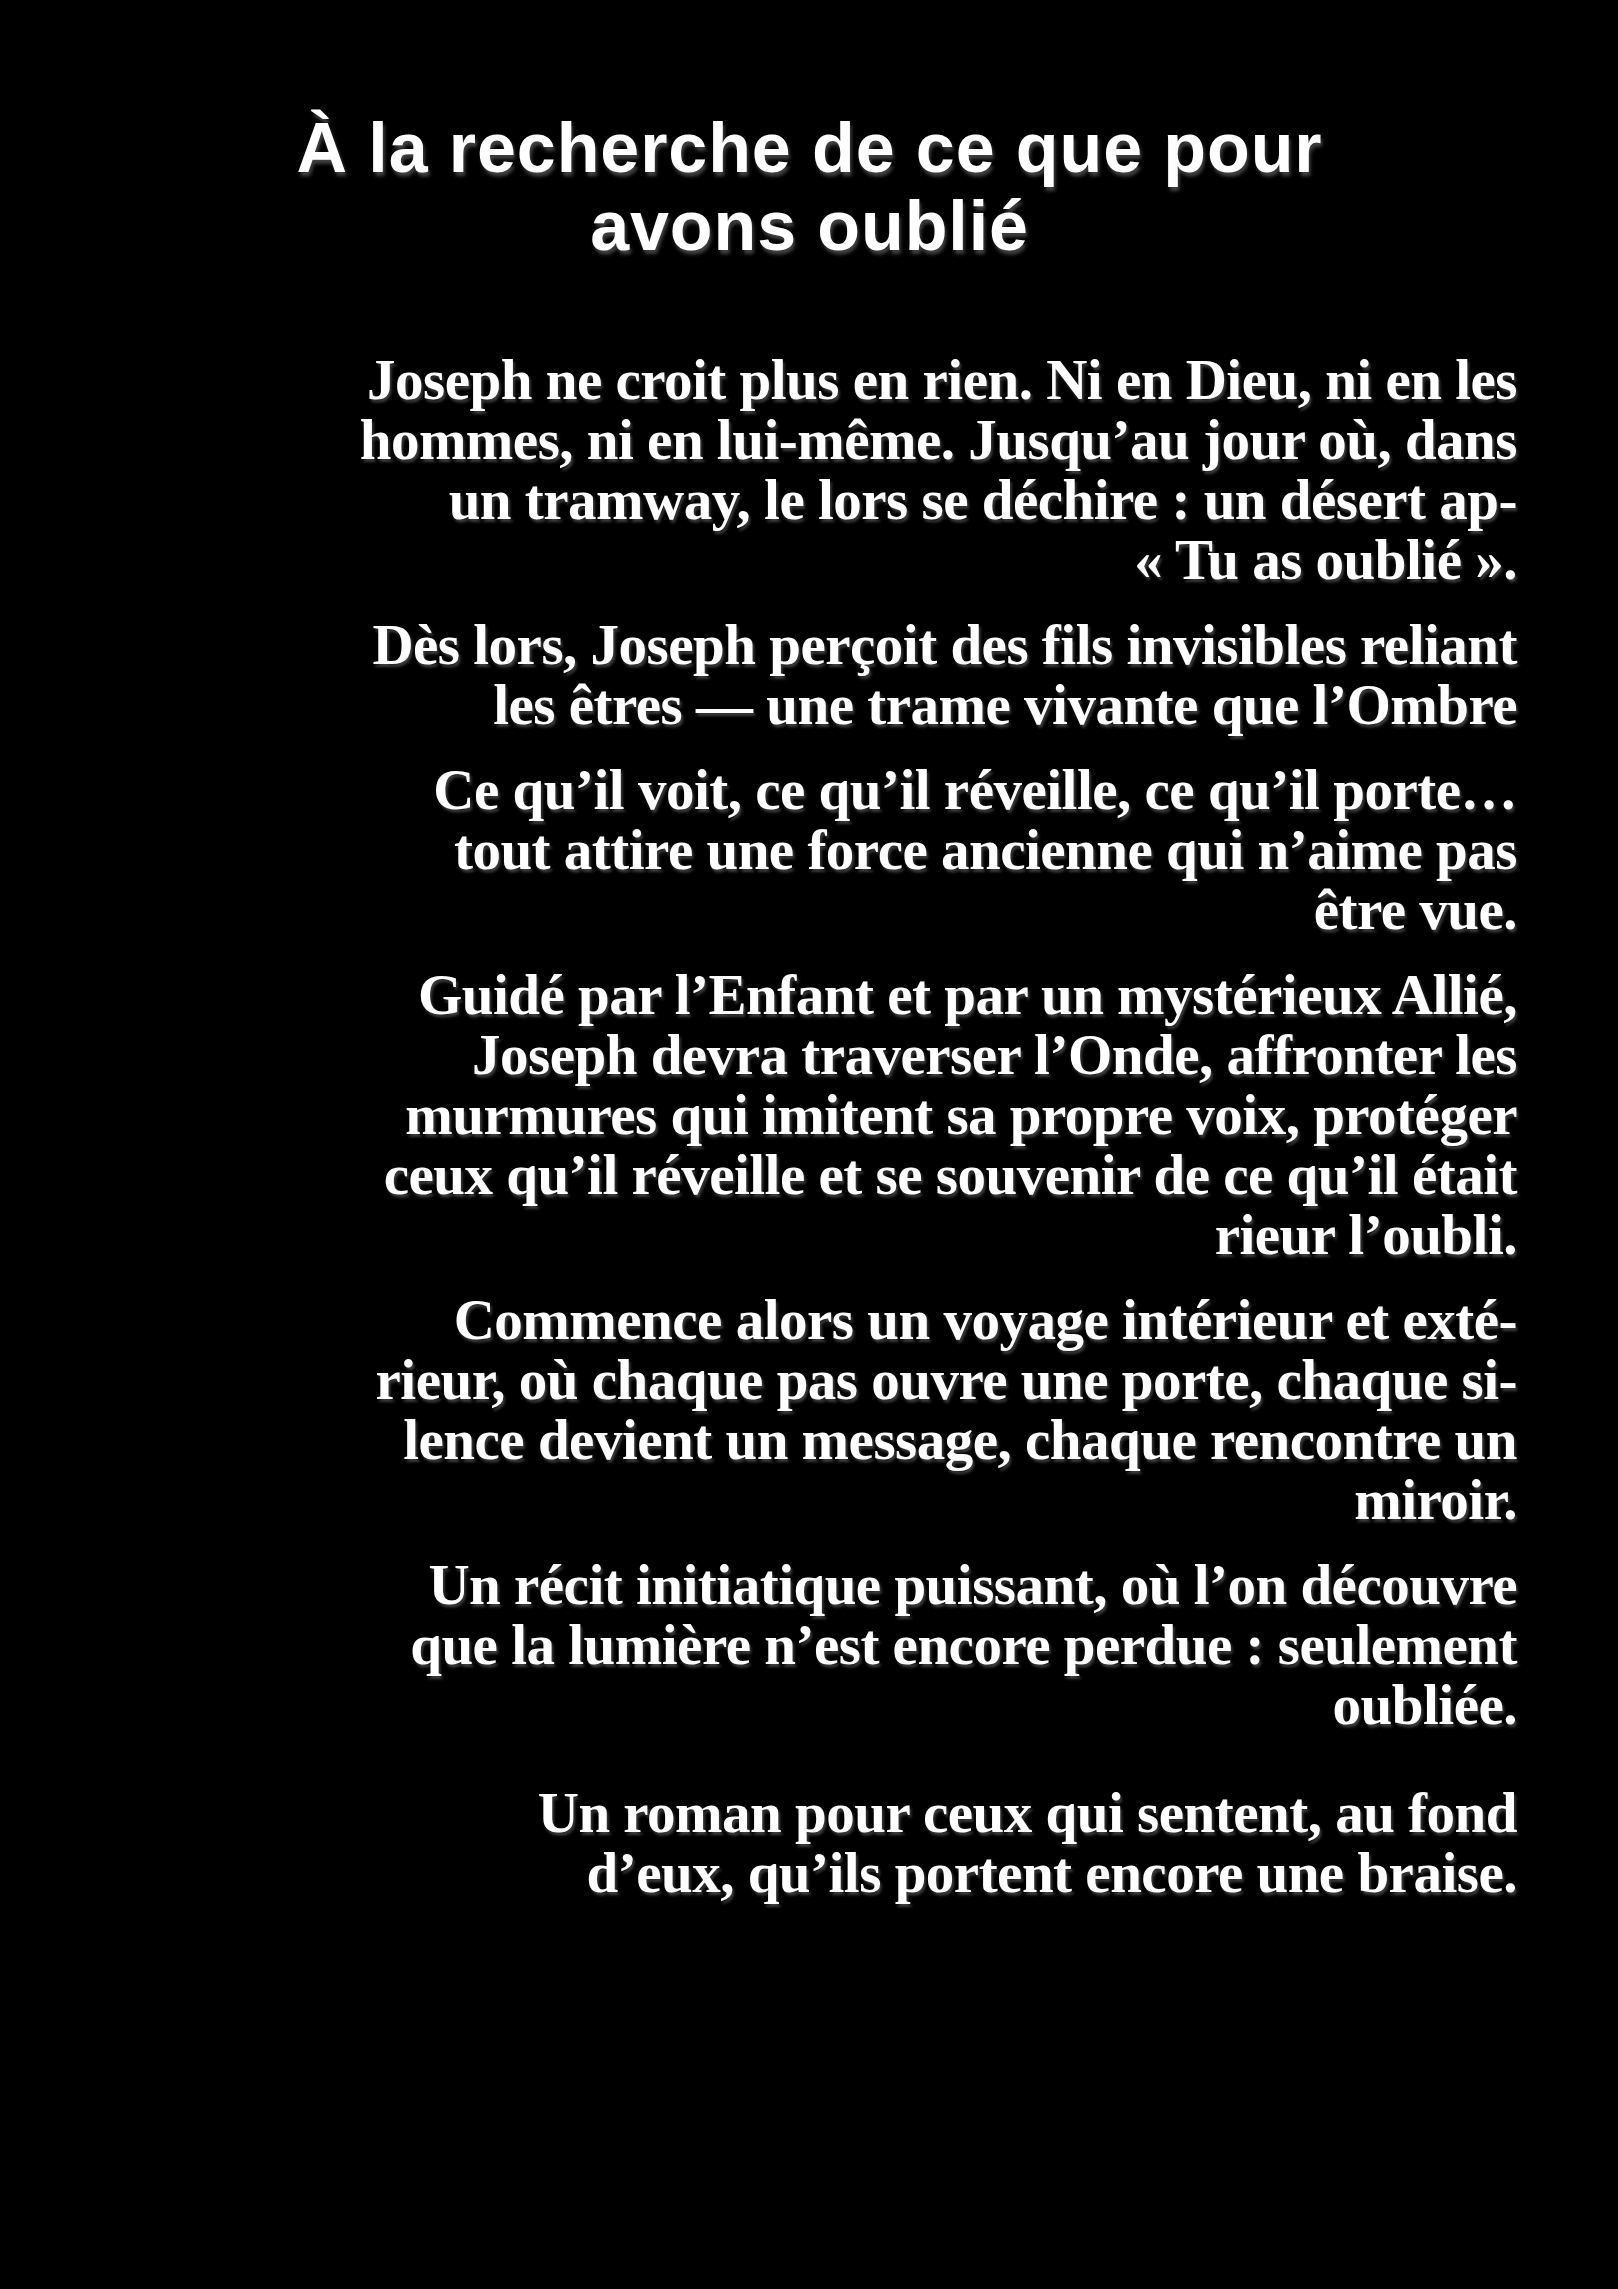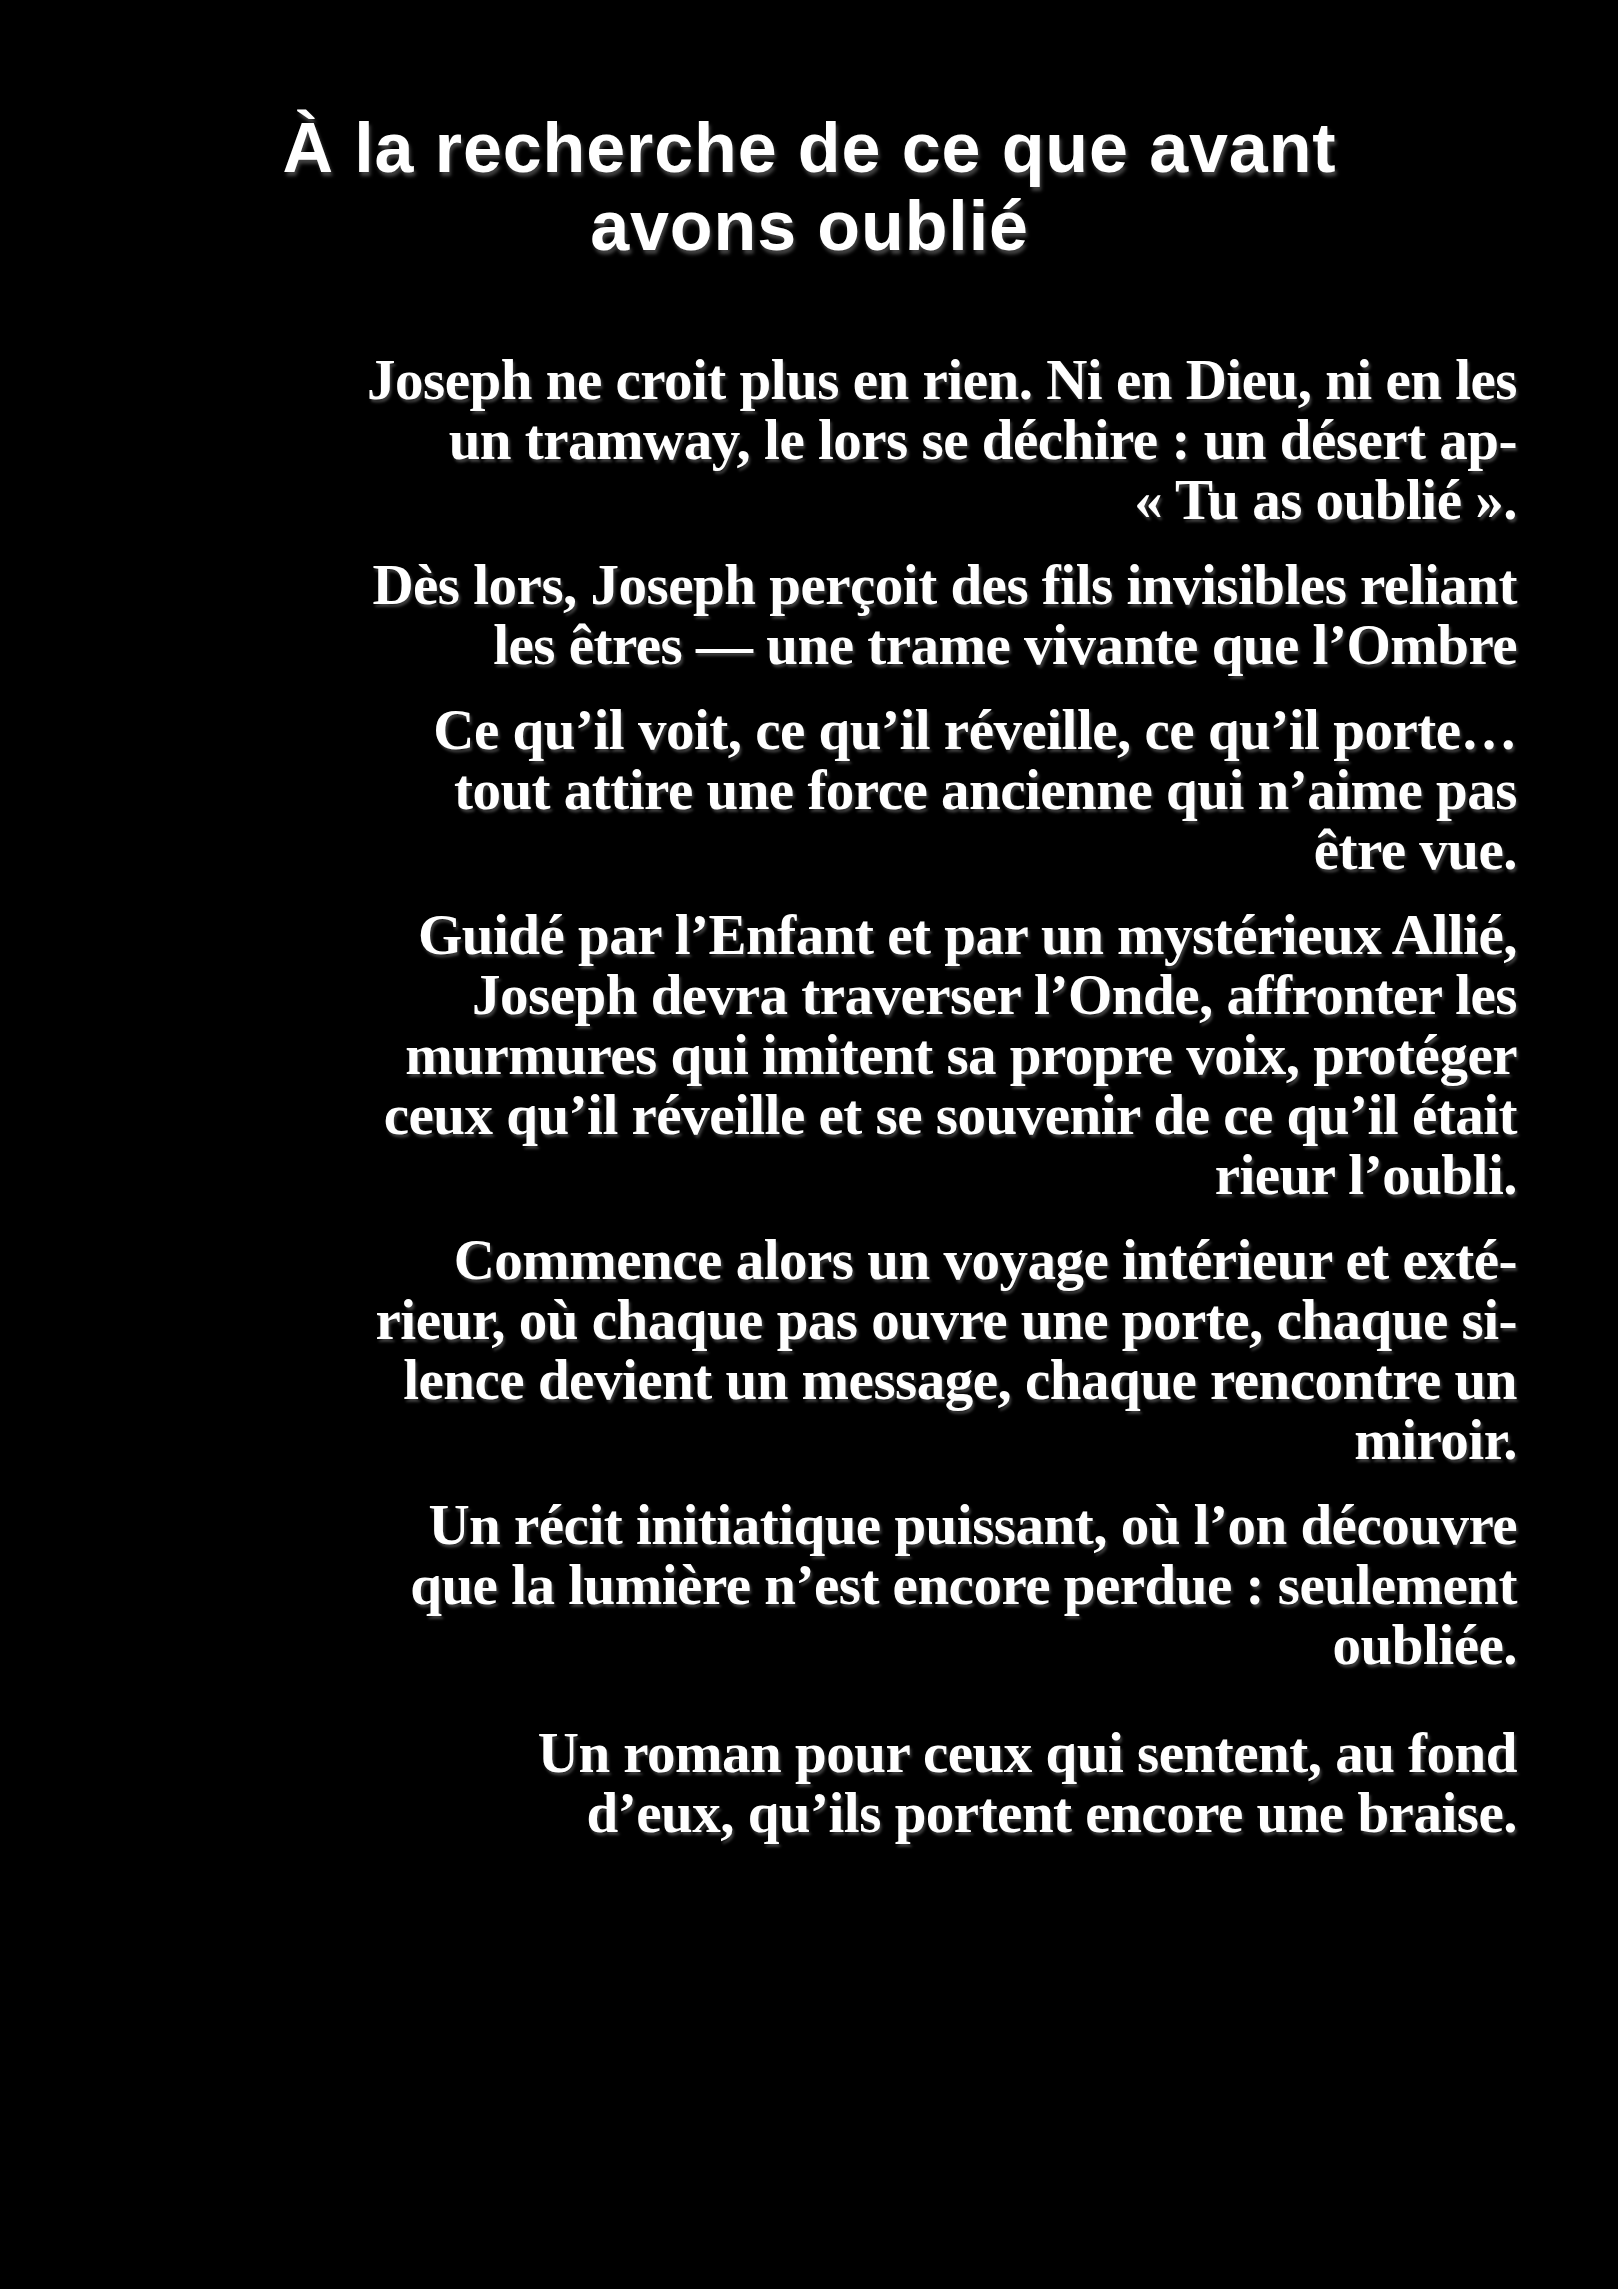--- a/index.html
+++ b/index.html
@@ -43,27 +43,28 @@
   .para { margin: 0; }
   .para + .para { margin-top: 25px; }
   .line { white-space: nowrap; }
   .para.indented .line:first-child { padding-left: 52px; margin-top: 48px; }
 </style>
 </head>
 <body>
 
 <div class="page">
   <h1 class="title">
-    <span class="tline">À la recherche de ce que avant</span>
+    <span class="tline">À la recherche de ce que pour</span>
     <span class="tline">avons oublié</span>
   </h1>
 
   <div class="body-text" id="paragraphs">
       <div class="para">
         <div class="line">Joseph ne croit plus en rien. Ni en Dieu, ni en les</div>
+        <div class="line">hommes, ni en lui-même. Jusqu’au jour où, dans</div>
         <div class="line">un tramway, le lors se déchire : un désert ap-</div>
         <div class="line">« Tu as oublié ».</div>
       </div>
       <div class="para">
         <div class="line">Dès lors, Joseph perçoit des fils invisibles reliant</div>
         <div class="line">les êtres — une trame vivante que l’Ombre</div>
       </div>
       <div class="para">
         <div class="line">Ce qu’il voit, ce qu’il réveille, ce qu’il porte…</div>
         <div class="line">tout attire une force ancienne qui n’aime pas</div>

